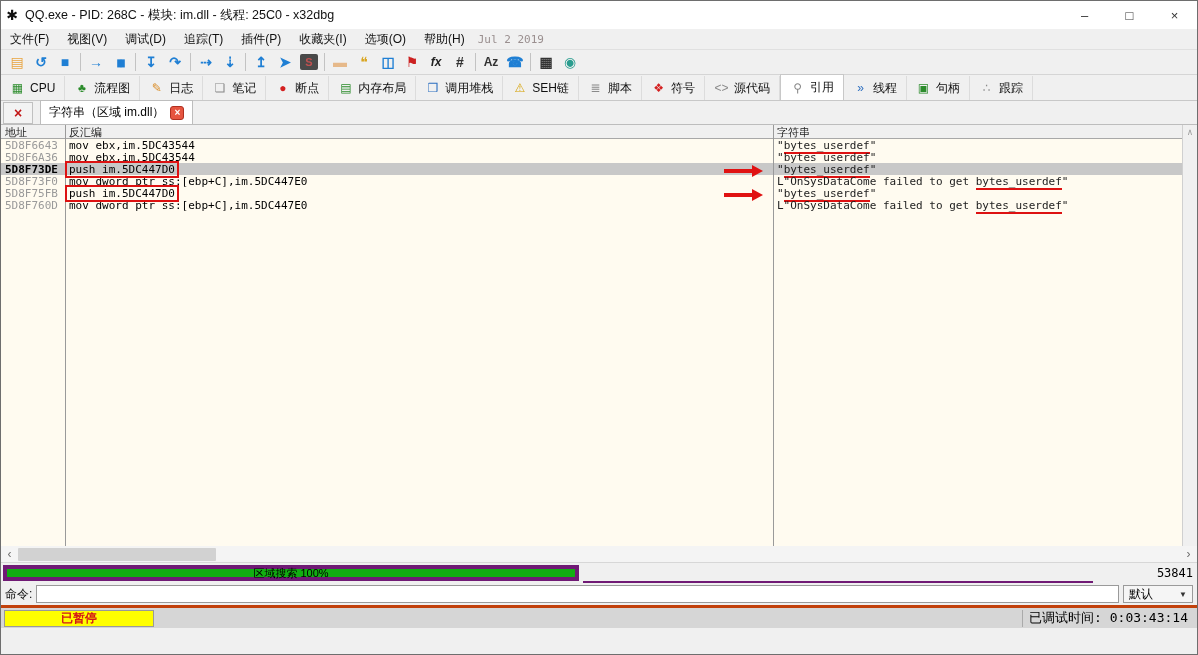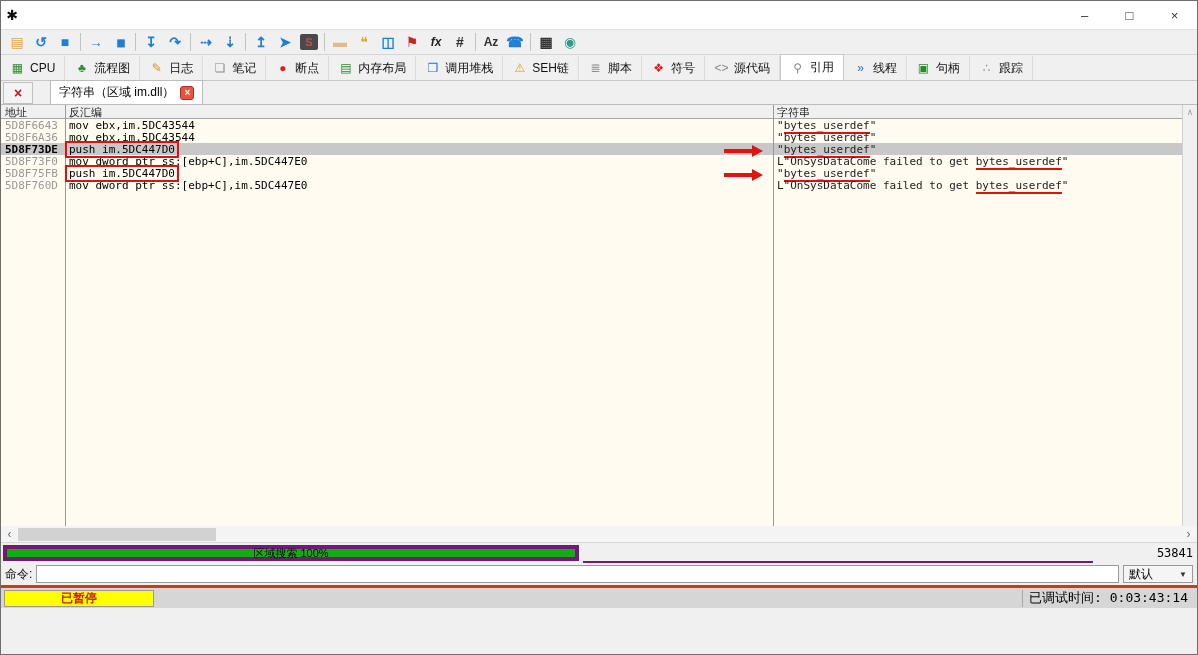--- a/index.html
+++ b/index.html
@@ -32,21 +32,21 @@
   .tabbar { height:26px; background:#f0f0f0; display:flex; align-items:flex-end; border-bottom:1px solid #c8c8c8; flex:0 0 auto; }
   .tab { height:24px; display:flex; align-items:center; padding:0 9px; font-size:12px; color:#111; border-right:1px solid #dcdcdc; gap:5px; }
   .tab.active { background:#ffffff; height:26px; border:1px solid #c8c8c8; border-bottom:none; }
   .tico { font-size:12px; width:15px; text-align:center; }
   .t-green { color:#2c8c2c; } .t-blue { color:#2d6fc0; } .t-red { color:#d42020; }
   .t-gray { color:#8a8a8a; } .t-orange { color:#d98a22; } .t-gold { color:#d5a000; }
 
   
   .subtabbar { height:24px; background:#f0f0f0; display:flex; align-items:flex-end; border-bottom:1px solid #bdbdbd; flex:0 0 auto; }
   .closeall-btn { width:30px; height:22px; margin:0 1px 0 2px; background:#f3f3f3; border:1px solid #c0c0c0; display:flex; align-items:center; justify-content:center; color:#c21616; font-weight:bold; font-size:14px; }
-  .subtab { height:24px; background:#ffffff; border:1px solid #bdbdbd; border-bottom:none; display:flex; align-items:center; padding:0 8px; font-size:12px; gap:6px; margin-left:16px; }
+  .subtab { height:24px; background:#ffffff; border:1px solid #bdbdbd; border-bottom:none; display:flex; align-items:center; padding:0 8px; font-size:12px; gap:6px; margin-left:6px; }
   .subtab-close { width:14px; height:14px; background:#e65540; border:1px solid #b03020; border-radius:3px; color:#fff; font-size:10px; font-weight:bold; display:flex; align-items:center; justify-content:center; }
 
   
   .table-wrap { height:421px; position:relative; background:#fffbf0; font-family:"DejaVu Sans Mono",monospace; font-size:11px; flex:0 0 auto; overflow:hidden; }
   .thead { height:14px; background:#f0f0f0; border-bottom:1px solid #a8a8a8; display:flex; color:#222; }
   .trow { height:12px; display:flex; align-items:center; position:relative; }
   .trow.selected { background:#c8c8c8; }
   .cell { padding-left:4px; white-space:nowrap; overflow:visible; }
   .col-addr { width:64px; flex:0 0 64px; }
   .col-dis  { width:708px; flex:0 0 708px; position:relative; }
@@ -95,27 +95,39 @@
   .status-fill { flex:1 1 auto; height:17px; }
   .status-time { height:17px; border-left:1px solid #aaa; padding:0 6px; display:flex; align-items:center; font-family:"DejaVu Sans Mono",monospace; font-size:13px; color:#000; white-space:nowrap; }
 </style>
 </head>
 <body>
 
 <div class="window">
 
   <div class="titlebar">
     <span class="logo">✱</span>
+    <span class="title-text">QQ.exe - PID: 268C - 模块: im.dll - 线程: 25C0 - x32dbg</span>
     <div class="win-controls">
       <span class="win-btn">–</span>
       <span class="win-btn">□</span>
       <span class="win-btn">×</span>
     </div>
   </div>
 
+  <div class="menubar">
+    <span class="menu-item">文件(F)</span>
+    <span class="menu-item">视图(V)</span>
+    <span class="menu-item">调试(D)</span>
+    <span class="menu-item">追踪(T)</span>
+    <span class="menu-item">插件(P)</span>
+    <span class="menu-item">收藏夹(I)</span>
+    <span class="menu-item">选项(O)</span>
+    <span class="menu-item">帮助(H)</span>
+    <span class="menu-date">Jul 2 2019</span>
+  </div>
 
   <div class="toolbar">
     <span class="tbico c-orange">▤</span>
     <span class="tbico c-blue">↺</span>
     <span class="tbico c-blue">■</span>
     <i class="tbsep"></i>
     <span class="tbico c-blue">→</span>
     <span class="tbico c-blue" style="font-size:10px;letter-spacing:-2px;">▮▮</span>
     <i class="tbsep"></i>
     <span class="tbico c-blue">↧</span>

